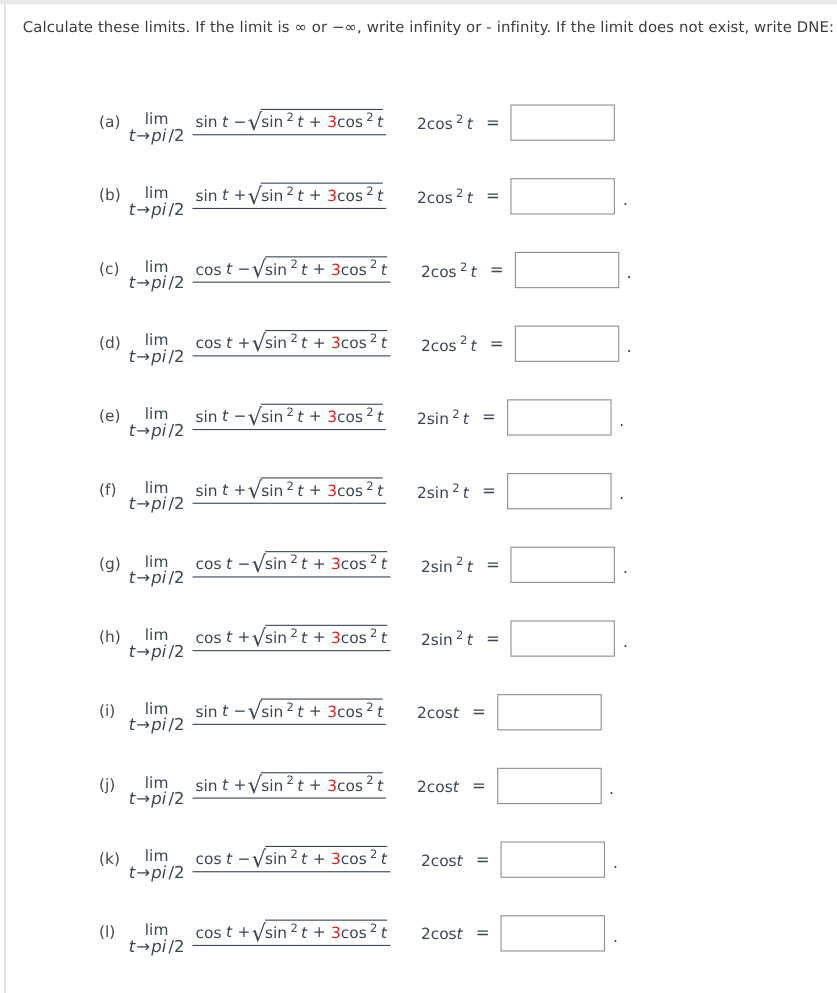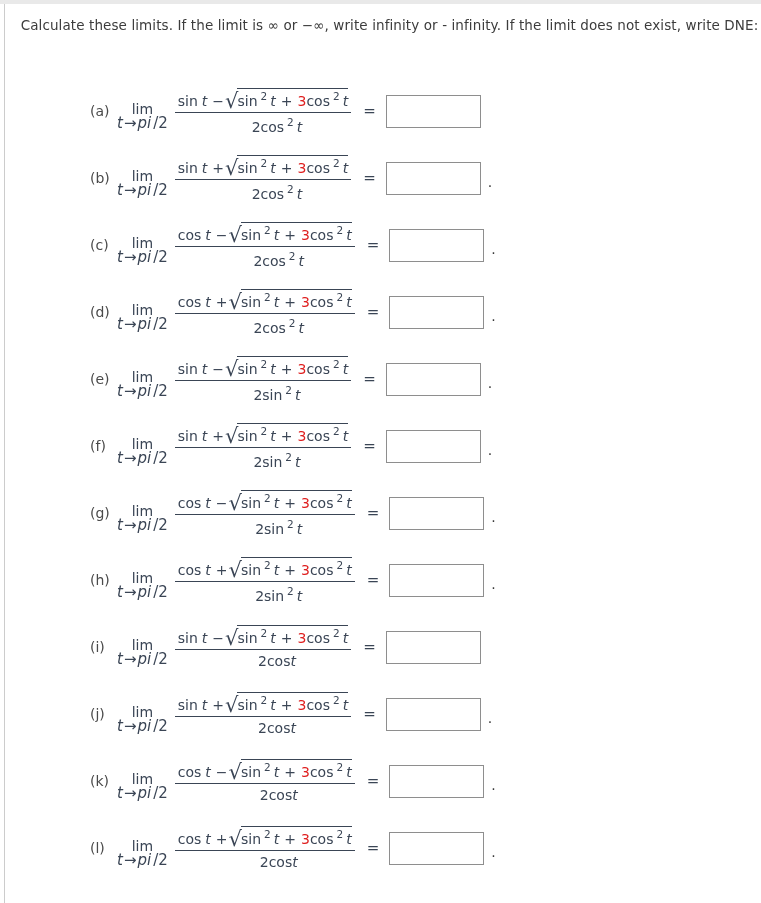--- a/index.html
+++ b/index.html
@@ -31,21 +31,21 @@
     color: #3a4555; transform: translateY(5px); margin-right: 3px; flex: none;
   }
   .lim .op { font-size: 14px; line-height: 15px; }
   .lim .app { font-size: 15px; line-height: 13px; white-space: nowrap; }
   .lim .app .arrow { font-style: normal; margin: 0 1px; }
   .lim .app .ov { font-style: normal; margin-left: 2px; }
 
   .it { font-style: italic; }
 
   .frac {
-    display: inline-flex; flex-direction: column; align-items: center;
+    display: inline-flex; flex-direction: row; align-items: center;
     color: #3a4555; font-size: 14px; margin: 0 6px 0 4px; flex: none;
   }
   .num { white-space: nowrap; padding: 0 3px 3px 3px; border-bottom: 1.4px solid #3a4555; }
   .den { white-space: nowrap; padding-top: 3px; margin-left: 28px; }
 
   sup { font-size: 10.5px; margin: 0 3px; }
   .vart { margin-left: 4px; }
   .sign { margin: 0 1px 0 5px; }
   .plus { margin: 0 5px; }
   .red  { color: #df2020; }

